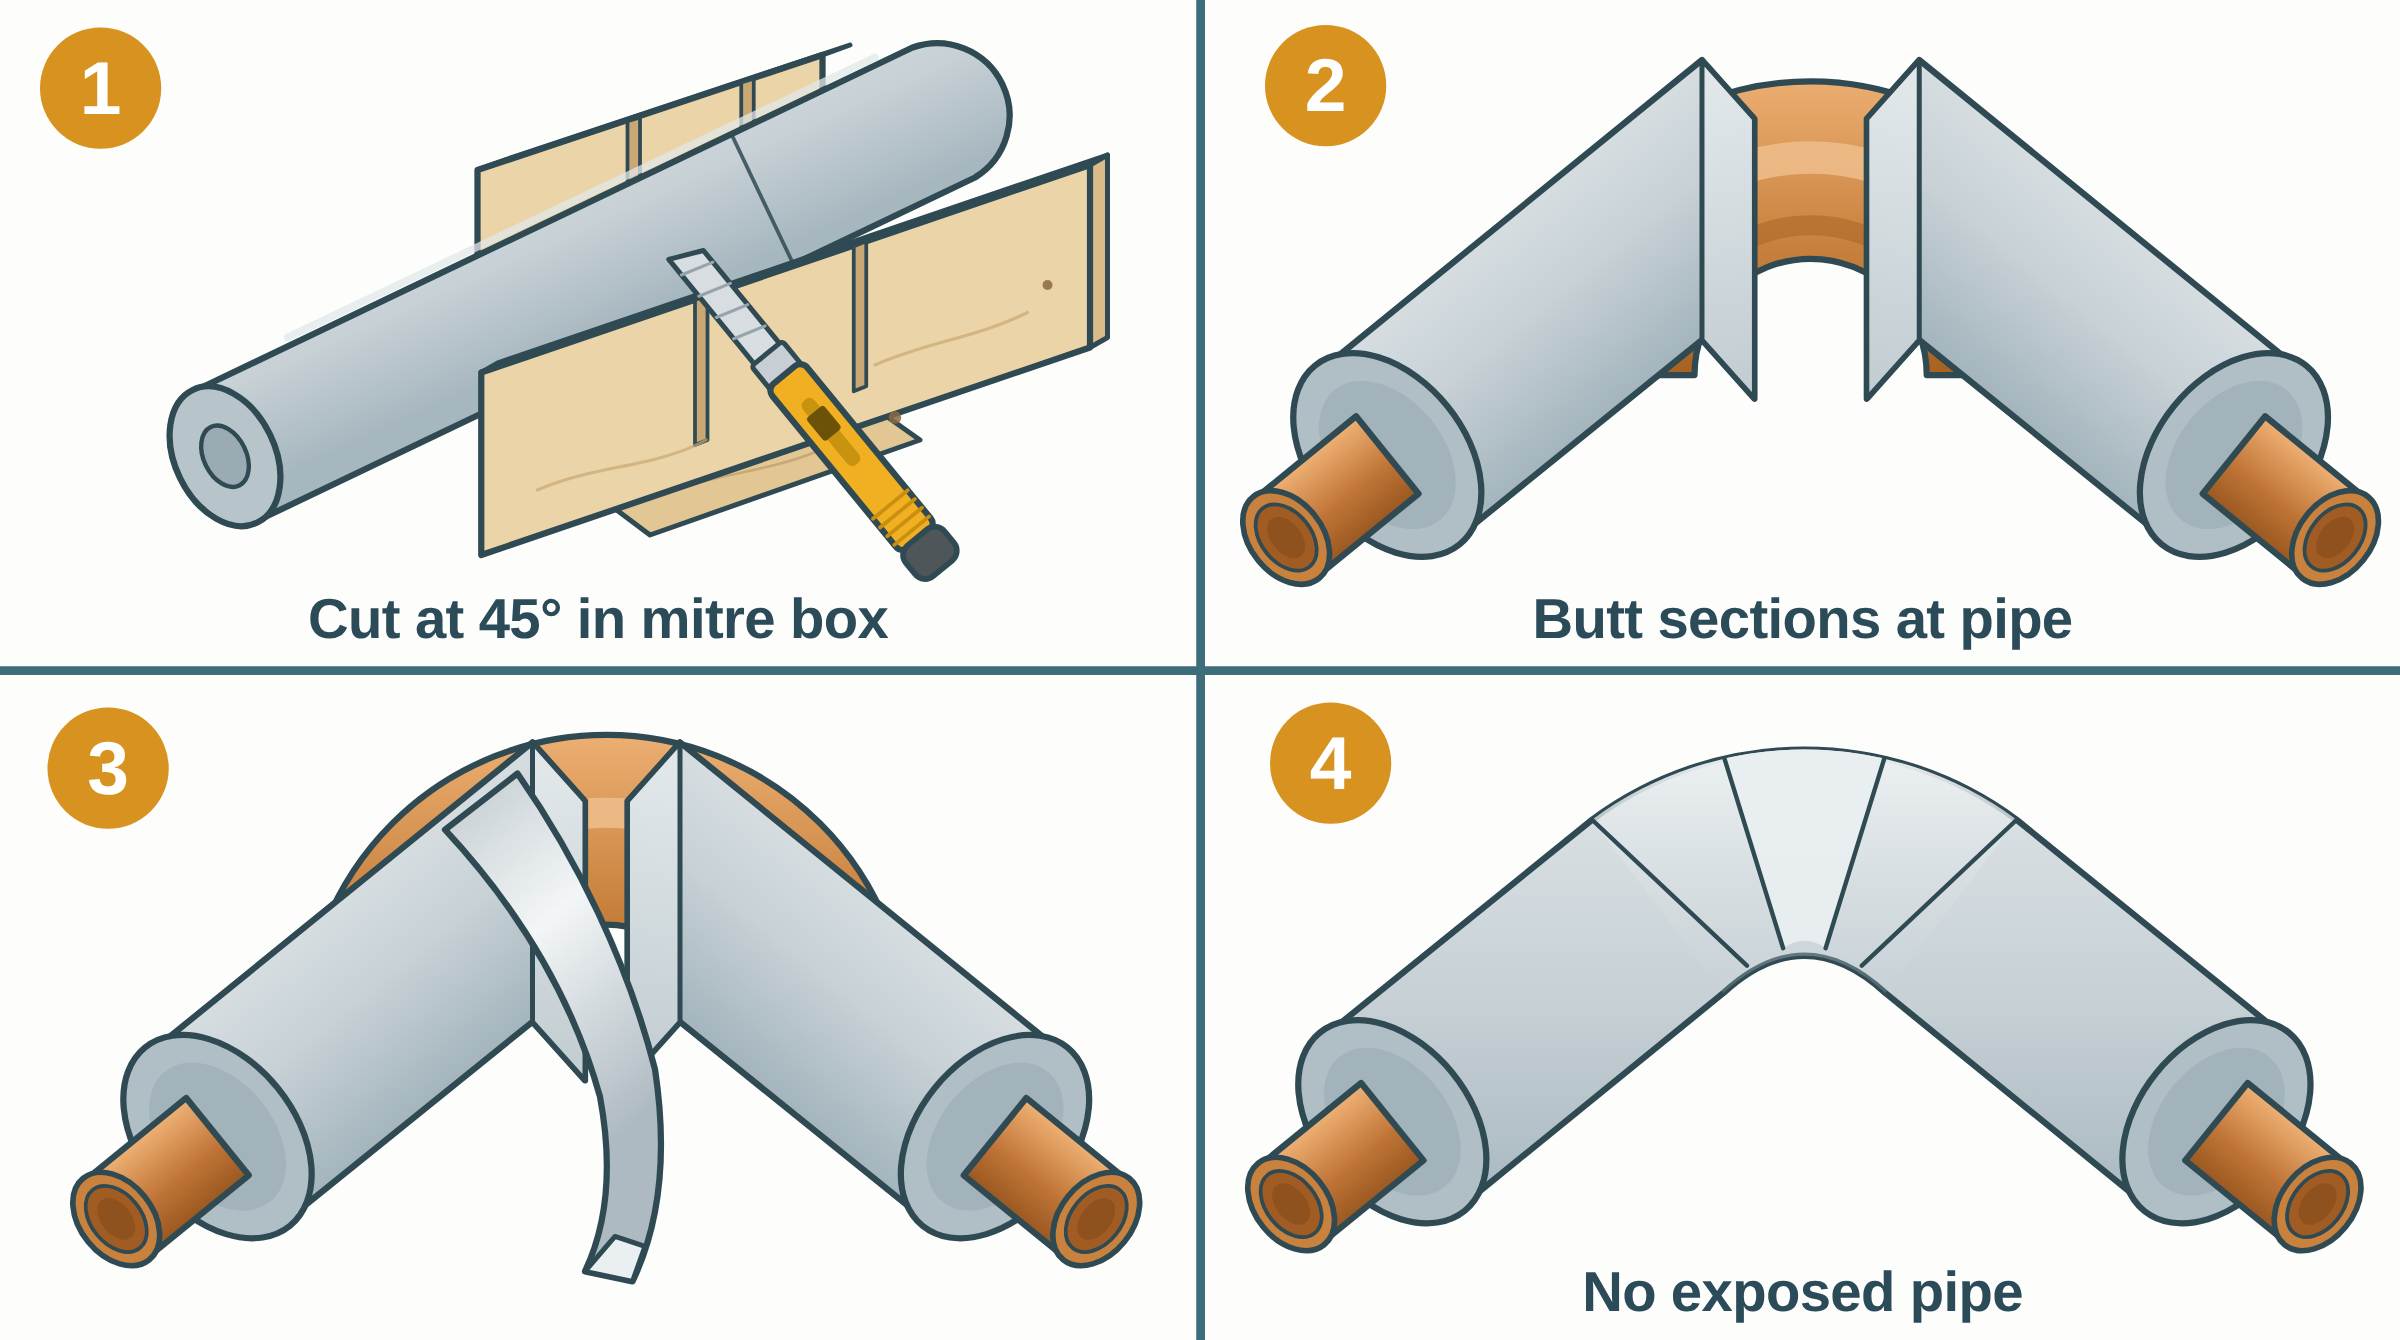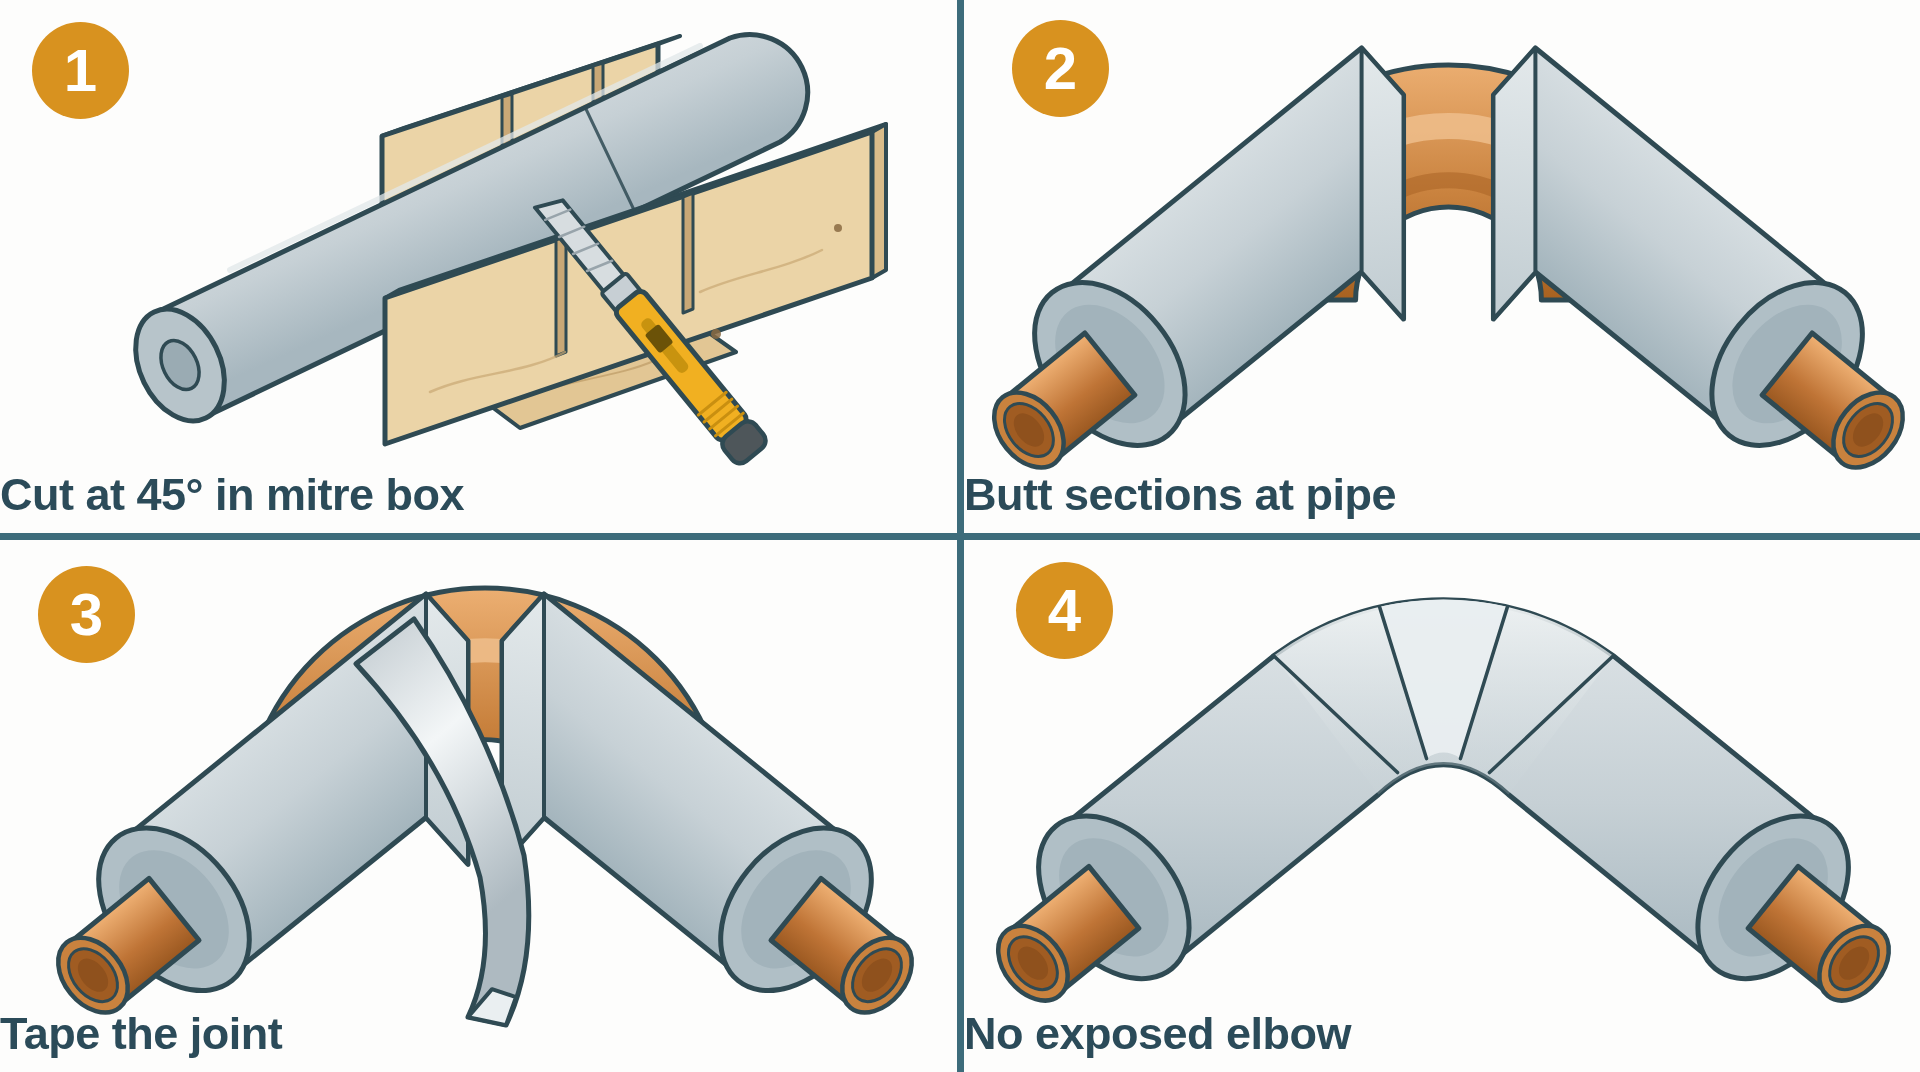--- a/index.html
+++ b/index.html
@@ -28,21 +28,21 @@
     position:absolute;width:97px;height:97px;border-radius:50%;
     background:var(--badge-orange);color:var(--badge-number-white);
     display:flex;align-items:center;justify-content:center;
     font-size:60px;font-weight:700;line-height:1;z-index:5;
   }
   .badge.b1{top:22px;left:32px;}
   .badge.b2{top:20px;left:48px;}
   .badge.b3{top:26px;left:38px;}
   .badge.b4{top:22px;left:52px;}
   .caption{
-    position:absolute;left:0;right:0;bottom:12px;
+    position:absolute;left:0;right:0;bottom:12px;text-align:center;
     font-size:45px;font-weight:700;color:var(--caption-text);
     letter-spacing:-0.5px;z-index:4;
   }
 </style>
 </head>
 <body>
 
 <div class="grid">
 
   <section class="panel">
@@ -217,21 +217,20 @@
           <g>
             <use href="#p3-piece" transform="translate(28,6)"></use>
           </g>
           <g>
             <path d="M 356 124 L 414 79 C 462 148 502 230 524 316 C 534 382 528 440 506 486 L 468 478 C 486 440 490 392 480 338 C 456 252 408 180 356 124 Z" fill="url(#p3-tape)" stroke-width="5"></path>
             <path d="M 468 478 L 506 486 L 516 458 L 492 450 Z" fill="#EAEFF1" stroke-width="4"></path>
           </g>
         </g>
       </svg>
     </div>
-    <div class="caption">Tape the joint</div>
   </section>
 
   <section class="panel">
     <div class="badge b4">
       <span>4</span>
     </div>
     <div class="art">
       <svg viewBox="0 0 957 533" preserveAspectRatio="none">
         <defs>
           <linearGradient id="p4-foam" gradientUnits="userSpaceOnUse" x1="480" y1="60" x2="480" y2="430">
@@ -266,16 +265,16 @@
           </g>
           <g>
             <use href="#p4-end"></use>
           </g>
           <g>
             <use href="#p4-end" transform="translate(960,0) scale(-1,1)"></use>
           </g>
         </g>
       </svg>
     </div>
-    <div class="caption">No exposed elbow</div>
+    <div class="caption">No exposed pipe</div>
   </section>
 
 </div>
 
 </body></html>

